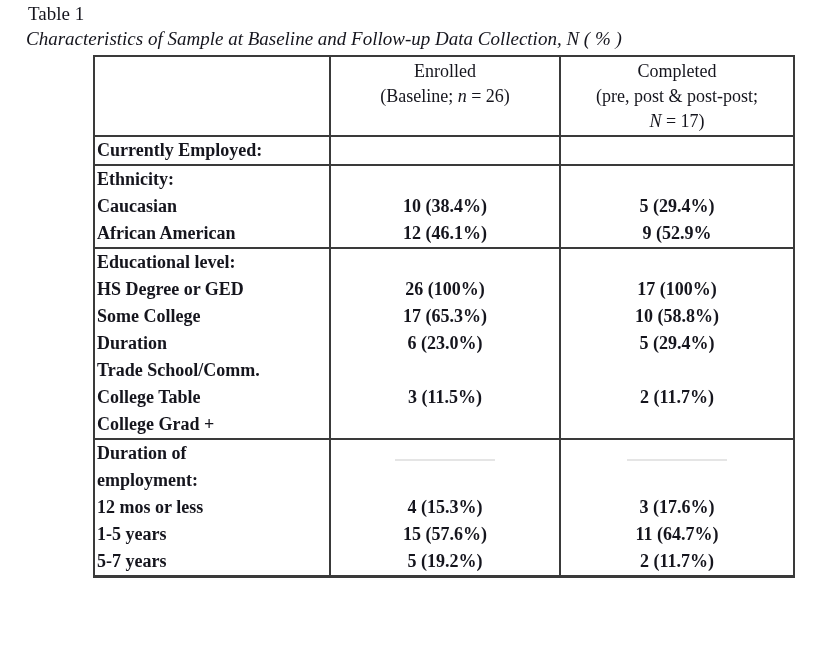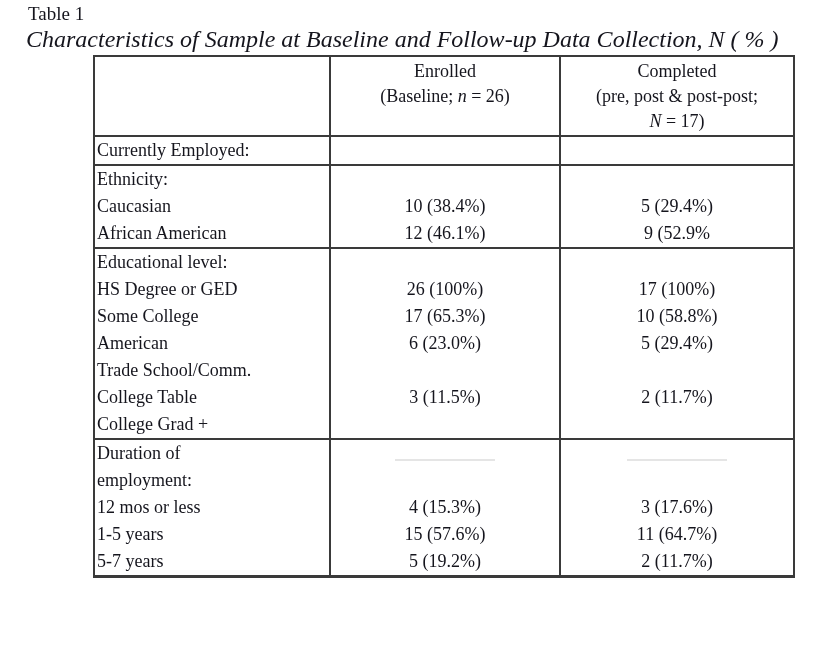--- a/index.html
+++ b/index.html
@@ -14,37 +14,37 @@
     font-family:"Liberation Serif", serif;
     color:var(--text);
     overflow:hidden;
   }
   .title{
     position:absolute;left:28px;top:3px;
     font-size:19px;line-height:22px;
   }
   .subtitle{
     position:absolute;left:26px;top:27px;
-    font-size:24px;line-height:24px;font-style:italic;
+    font-size:19px;line-height:24px;font-style:italic;
     white-space:nowrap;
   }
   table.t{
     position:absolute;left:93px;top:55px;width:700px;
     border-collapse:collapse;table-layout:fixed;
     font-size:18px;color:var(--text);
     border:2px solid var(--border);
     border-bottom-width:3px;
   }
   table.t thead td{
     border-bottom:2px solid var(--border);
     vertical-align:top;text-align:center;
     line-height:25px;padding:2px 2px 1px;
     overflow:hidden;
   }
-  table.t tbody{border-top:2px solid var(--border);}
+  table.t tbody{border-top:2px solid var(--border);font-weight:bold;}
   table.t td{padding:0 2px;line-height:27px;white-space:nowrap;overflow:hidden;}
   td.c1{text-align:left;padding-left:7px;border-right:2px solid var(--border);}
   td.c2{text-align:center;border-right:2px solid var(--border);}
   td.c3{text-align:center;}
   .i{font-style:italic;}
   .rule{
     width:100px;height:2px;background:var(--faint-rule);
     margin:13px auto 0;
   }
 </style>
@@ -109,21 +109,21 @@
           <td class="c1">HS Degree or GED</td>
           <td class="c2">26 (100%)</td>
           <td class="c3">17 (100%)</td>
         </tr>
         <tr>
           <td class="c1">Some College</td>
           <td class="c2">17 (65.3%)</td>
           <td class="c3">10 (58.8%)</td>
         </tr>
         <tr>
-          <td class="c1">American</td>
+          <td class="c1">Duration</td>
           <td class="c2">6 (23.0%)</td>
           <td class="c3">5 (29.4%)</td>
         </tr>
         <tr>
           <td class="c1">Trade School/Comm.</td>
           <td class="c2"></td>
           <td class="c3"></td>
         </tr>
         <tr>
           <td class="c1">College Table</td>

